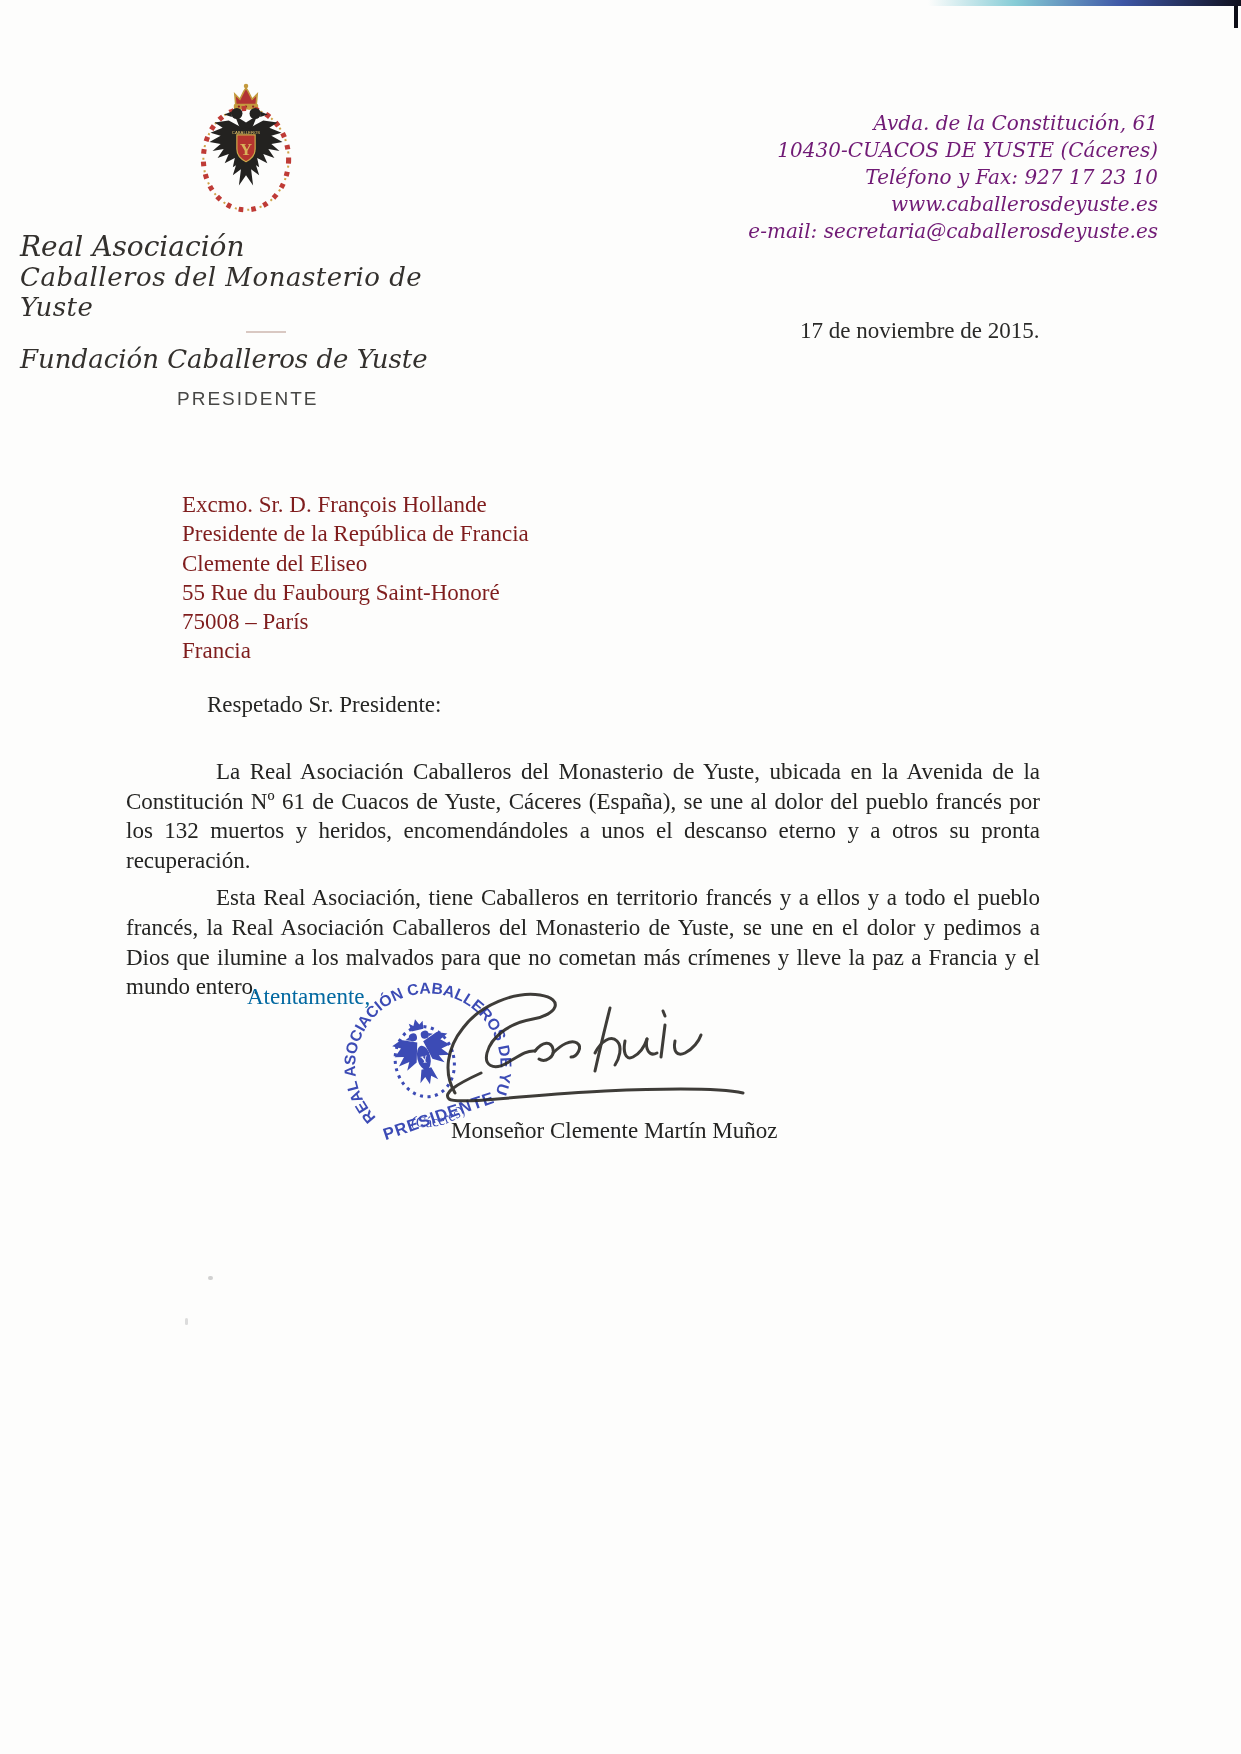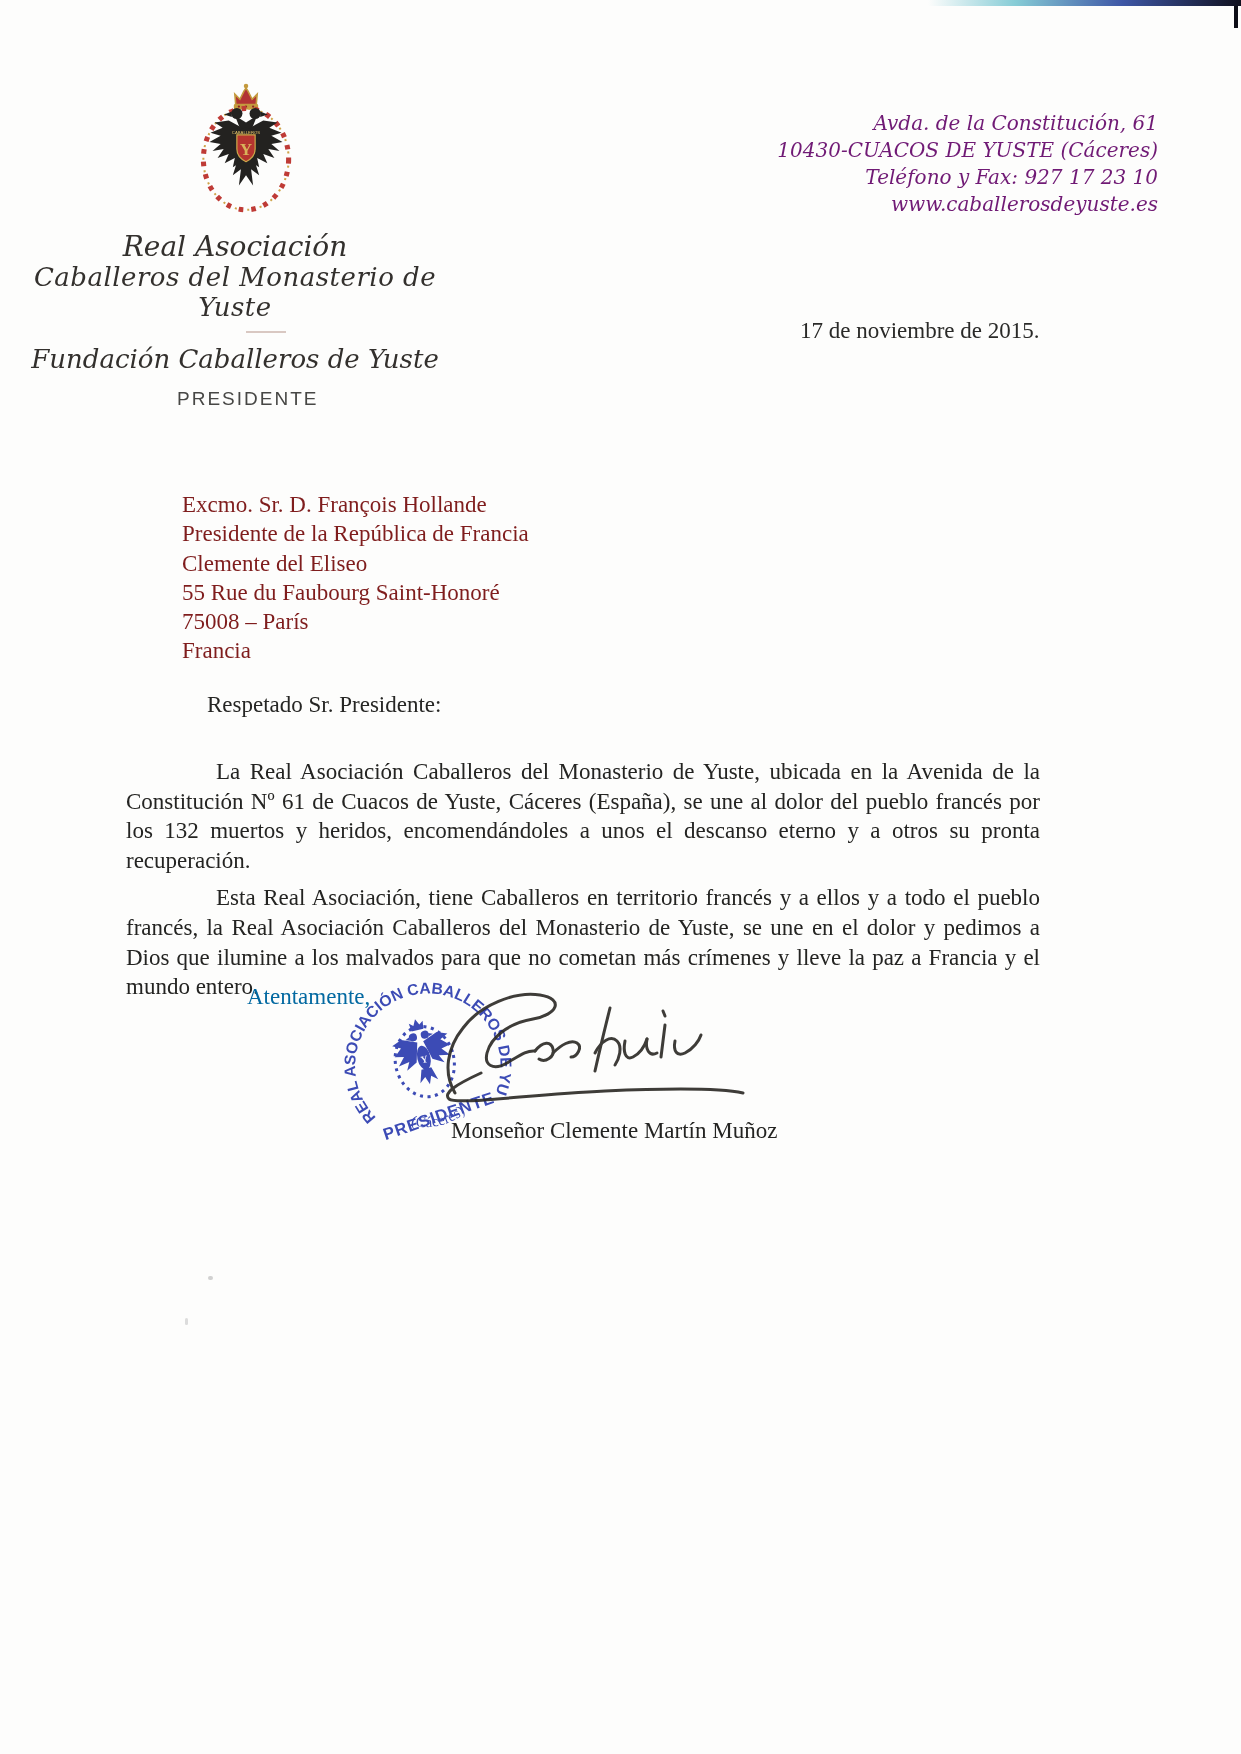--- a/index.html
+++ b/index.html
@@ -16,21 +16,21 @@
   .scan-edge{position:absolute;top:0;left:928px;width:313px;height:6px;
     background:linear-gradient(to right, rgba(130,210,215,0), #86ccd6 28%, #3e57a6 62%, #10101e 100%);}
   .scan-tick{position:absolute;top:6px;right:3px;width:4px;height:22px;background:#0d0d16;}
   .speck1{position:absolute;left:208px;top:1276px;width:5px;height:4px;background:#adadad;opacity:.55;border-radius:2px;}
   .speck2{position:absolute;left:185px;top:1318px;width:3px;height:7px;background:#bcbcbc;opacity:.5;border-radius:2px;}
 
   
   .crest{position:absolute;left:190px;top:82px;width:112px;height:136px;}
 
   
-  .org-script{position:absolute;left:20px;width:430px;text-align:center;
+  .org-script{position:absolute;left:20px;width:430px;text-align:left;
     font-family:"DejaVu Serif", serif;font-style:italic;color:#33302d;}
   .org1{top:230px;font-size:28px;}
   .org2{top:262px;font-size:26px;letter-spacing:.5px;}
   .org-divider{position:absolute;left:246px;top:331px;width:40px;height:2px;background:#d9c8c2;}
   .org3{top:344px;font-size:26px;}
   .org-role{position:absolute;left:177px;top:388px;
     font-family:"Liberation Sans", sans-serif;font-size:19px;letter-spacing:2px;color:#474745;}
 
   
   .contact{position:absolute;top:110px;right:83px;width:480px;text-align:right;
@@ -101,20 +101,21 @@
   <div class="org-script org2">Caballeros del Monasterio de Yuste</div>
   <div class="org-divider"></div>
   <div class="org-script org3">Fundación Caballeros de Yuste</div>
   <div class="org-role">PRESIDENTE</div>
 
   <div class="contact">
     <div>Avda. de la Constitución, 61</div>
     <div>10430-CUACOS DE YUSTE (Cáceres)</div>
     <div>Teléfono y Fax: 927 17 23 10</div>
     <div>www.caballerosdeyuste.es</div>
+    <div>e-mail: secretaria@caballerosdeyuste.es</div>
   </div>
 
   <div class="date-line">17 de noviembre de 2015.</div>
 
   <div class="recipient">
     <div>Excmo. Sr. D. François Hollande</div>
     <div>Presidente de la República de Francia</div>
     <div>Clemente del Eliseo</div>
     <div>55 Rue du Faubourg Saint-Honoré</div>
     <div>75008 – París</div>

